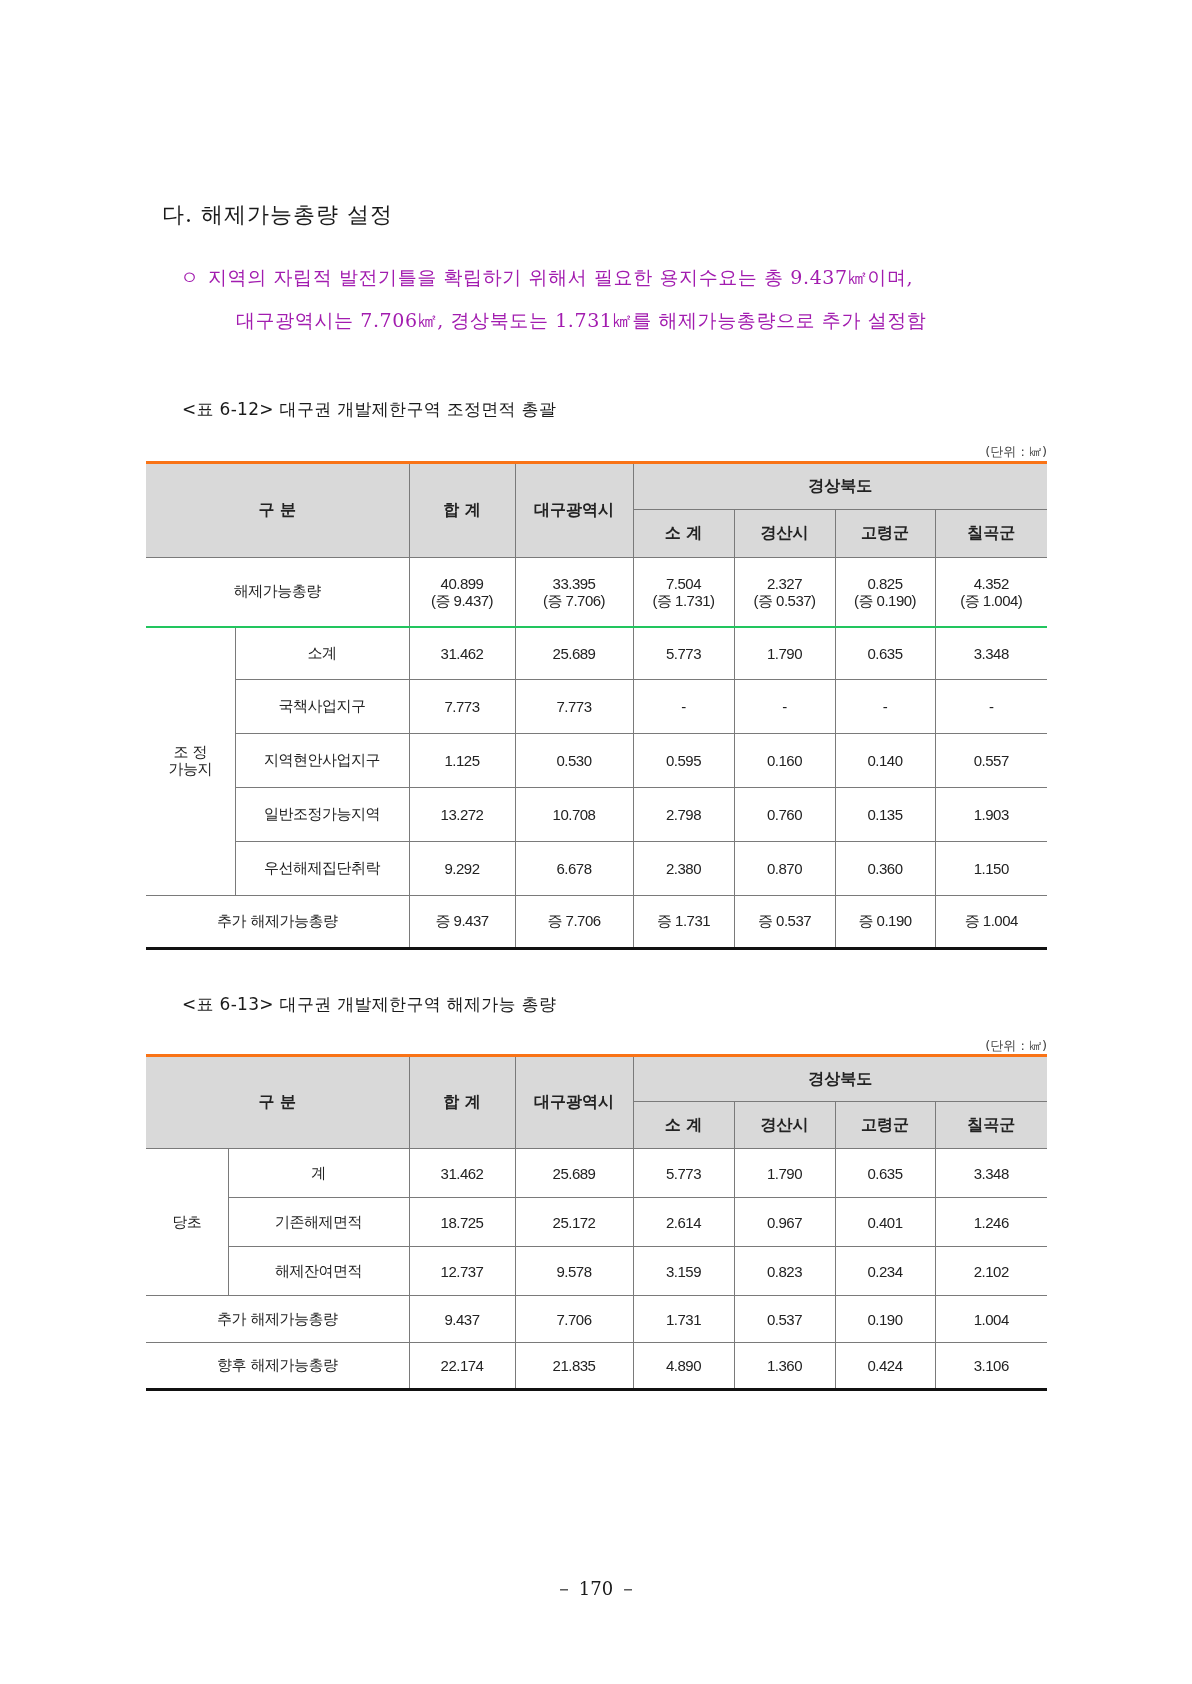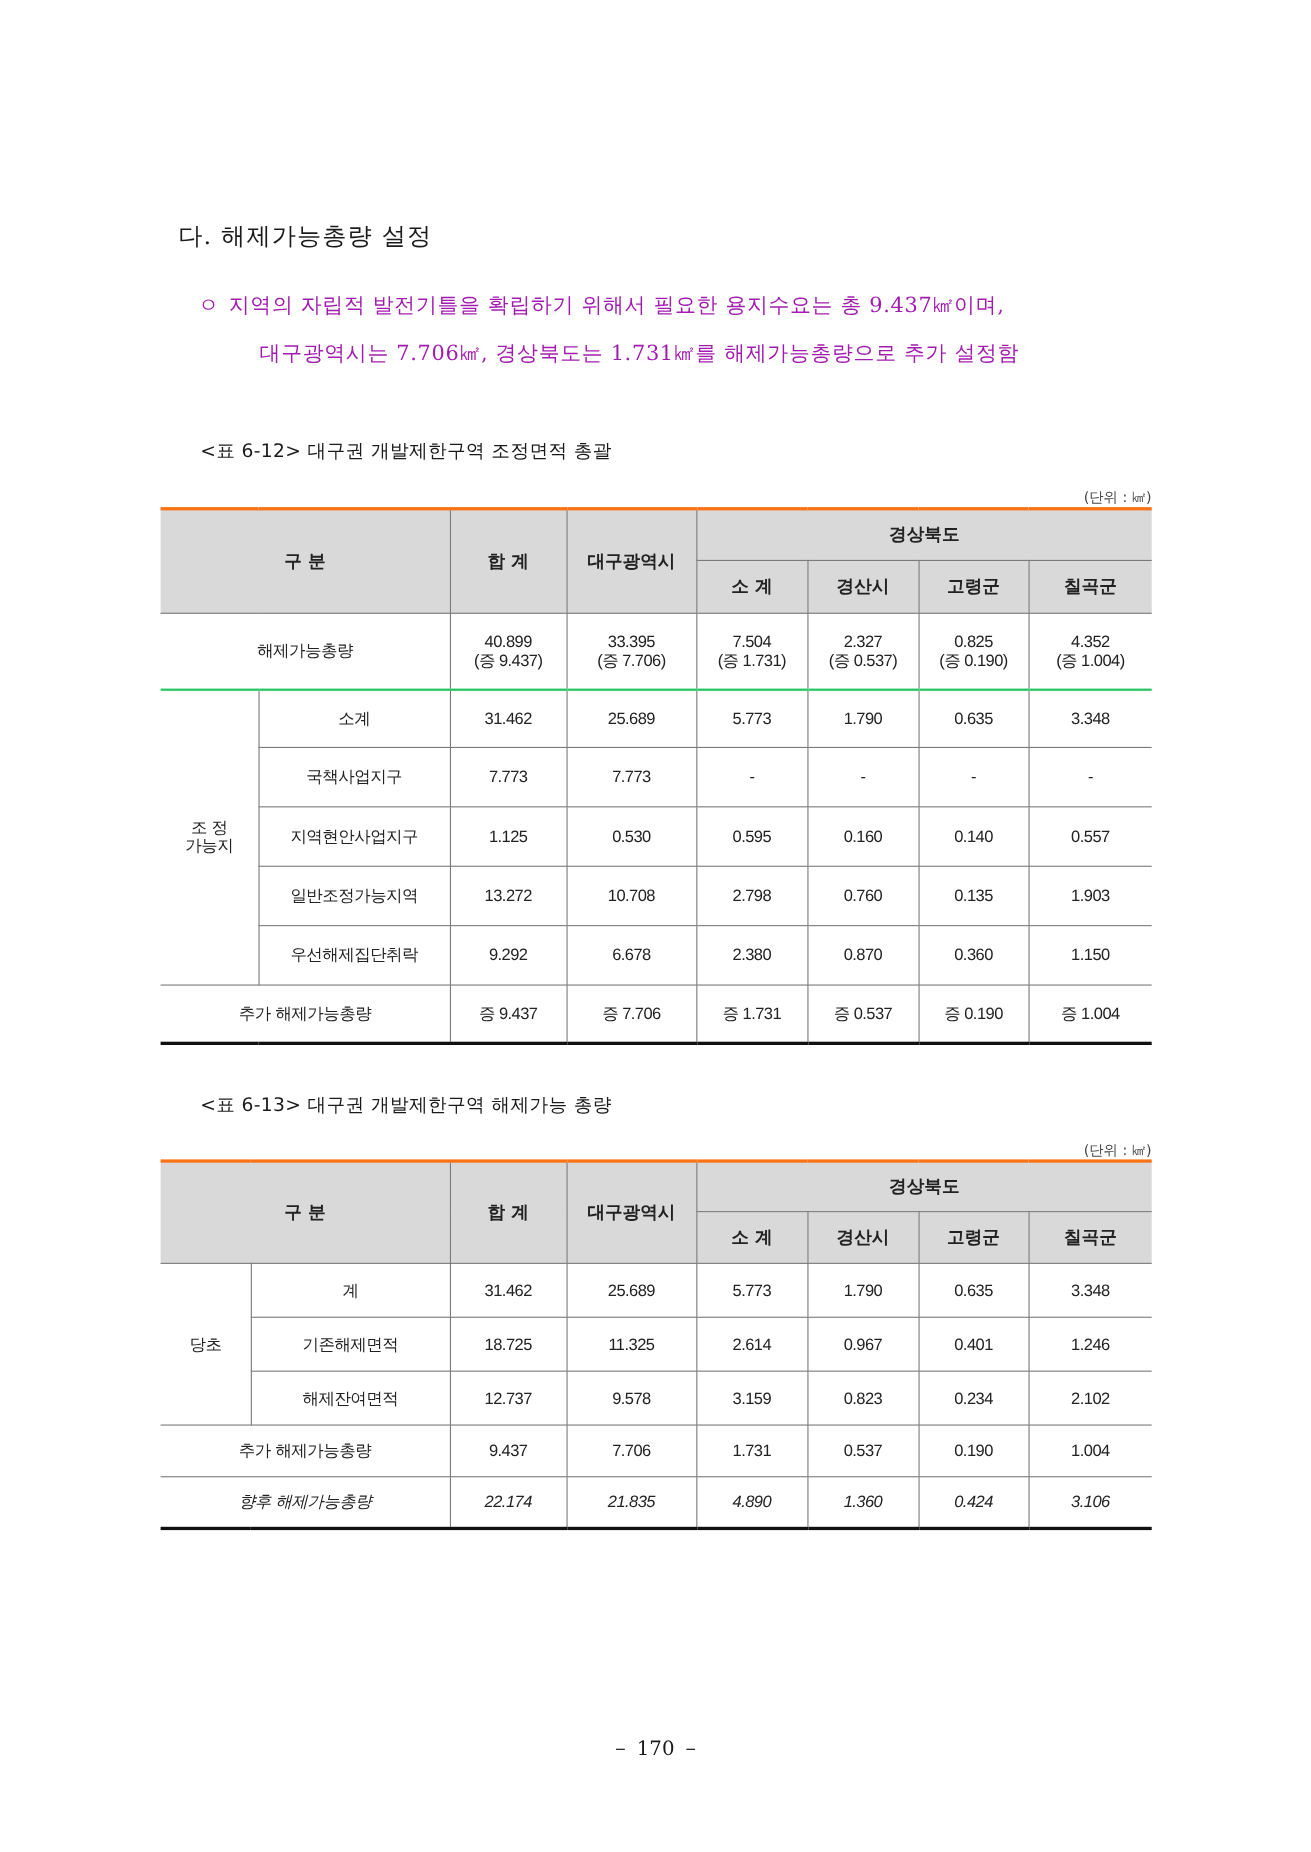--- a/index.html
+++ b/index.html
@@ -166,21 +166,21 @@
     <td class="num">31.462</td>
     <td class="num">25.689</td>
     <td class="num">5.773</td>
     <td class="num">1.790</td>
     <td class="num">0.635</td>
     <td class="num">3.348</td>
   </tr>
   <tr style="height:49px;">
     <td>기존해제면적</td>
     <td class="num">18.725</td>
-    <td class="num">11.325</td>
+    <td class="num">25.172</td>
     <td class="num">2.614</td>
     <td class="num">0.967</td>
     <td class="num">0.401</td>
     <td class="num">1.246</td>
   </tr>
   <tr style="height:49px;">
     <td>해제잔여면적</td>
     <td class="num">12.737</td>
     <td class="num">9.578</td>
     <td class="num">3.159</td>
@@ -190,21 +190,21 @@
   </tr>
   <tr style="height:47px;">
     <td colspan="2">추가 해제가능총량</td>
     <td class="num">9.437</td>
     <td class="num">7.706</td>
     <td class="num">1.731</td>
     <td class="num">0.537</td>
     <td class="num">0.190</td>
     <td class="num">1.004</td>
   </tr>
-  <tr class="botrule" style="height:47px;font-style:italic;">
+  <tr class="botrule" style="height:47px;">
     <td colspan="2">향후 해제가능총량</td>
     <td class="num">22.174</td>
     <td class="num">21.835</td>
     <td class="num">4.890</td>
     <td class="num">1.360</td>
     <td class="num">0.424</td>
     <td class="num">3.106</td>
   </tr>
 </tbody>
   </table>

